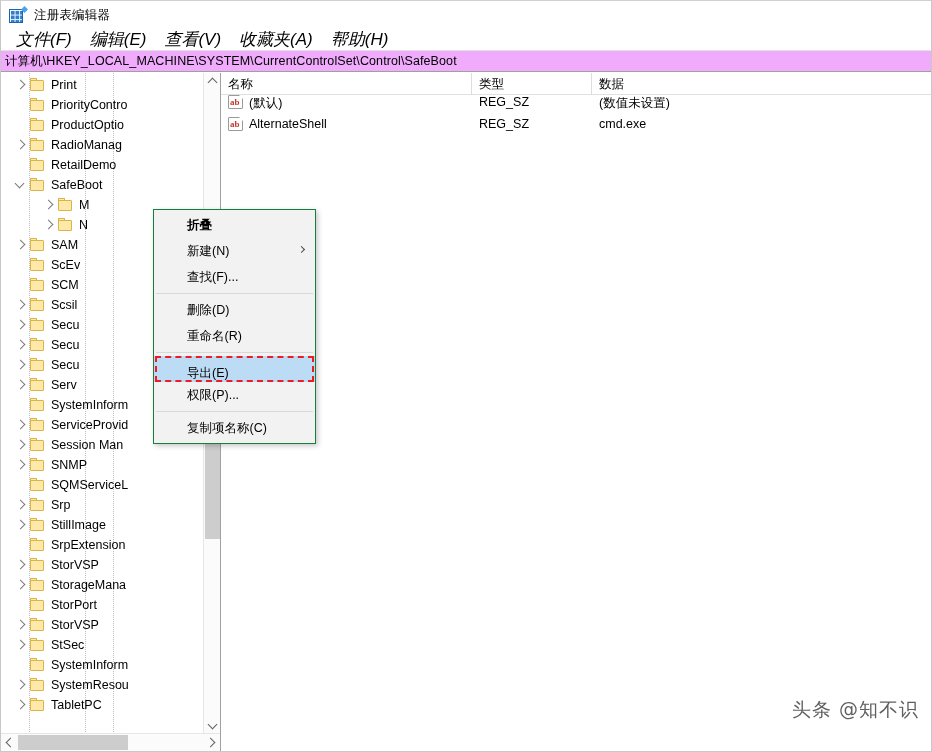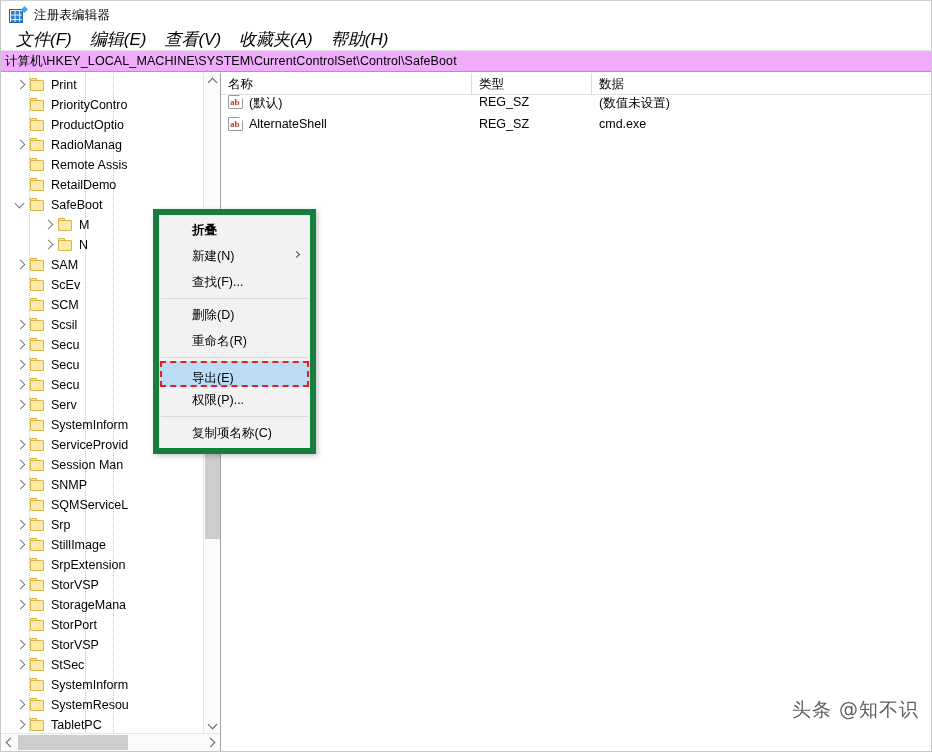--- a/index.html
+++ b/index.html
@@ -311,21 +311,21 @@
     border-left: 4px solid transparent;
     border-top: 4px solid #ffffff;
   }
 
   
   .ctxmenu {
     position: absolute;
     left: 152px; top: 209px;
     width: 163px;
     background: #f2f2f2;
-    border: 6px solid #15803d;
+    border: 1px solid #15803d;
     box-shadow: 2px 2px 5px rgba(0,0,0,.22);
     padding: 2px 0;
     z-index: 50;
     user-select: none;
   }
   .ctx-item {
     position: relative;
     height: 26px;
     display: flex;
     align-items: center;
@@ -450,29 +450,20 @@
               </div>
               <div class="tree-label">RadioManag</div>
             </div>
             <div class="tree-row">
               <div class="indent" style="width: 12px;"></div>
               <div class="chev "></div>
               <div class="folder">
                 <div class="tab"></div>
                 <div class="body"></div>
               </div>
-              <div class="tree-label">Remote Assis</div>
-            </div>
-            <div class="tree-row">
-              <div class="indent" style="width: 12px;"></div>
-              <div class="chev "></div>
-              <div class="folder">
-                <div class="tab"></div>
-                <div class="body"></div>
-              </div>
               <div class="tree-label">RetailDemo</div>
             </div>
             <div class="tree-row selected">
               <div class="selbox" style="left: 28px; width: 100px;"></div>
               <div class="indent" style="width: 12px;"></div>
               <div class="chev expanded"></div>
               <div class="folder">
                 <div class="tab"></div>
                 <div class="body"></div>
               </div>

